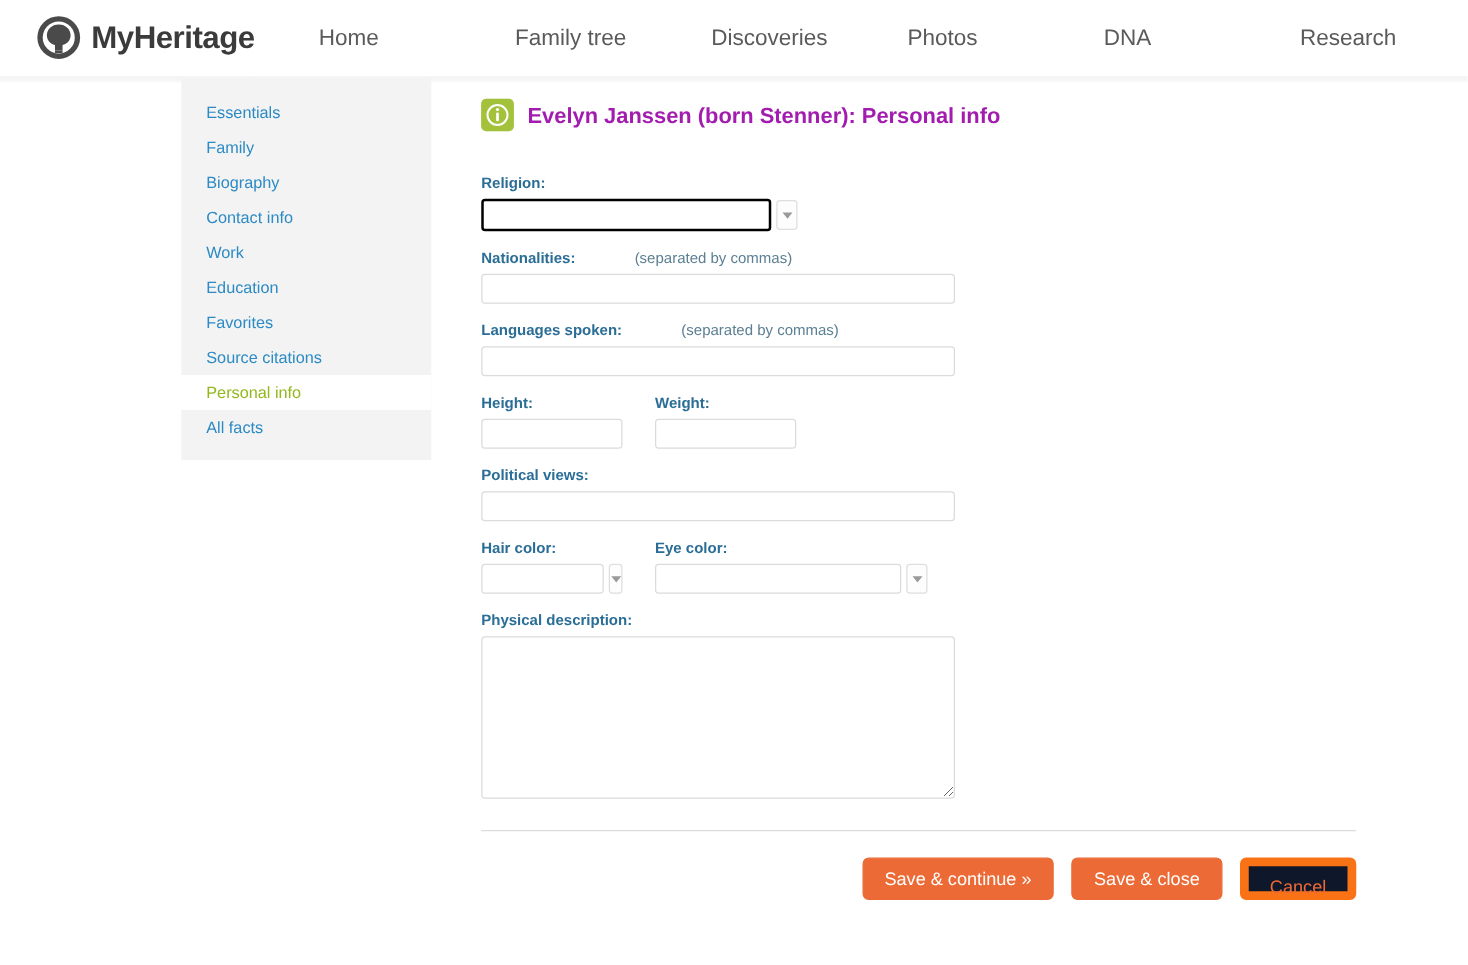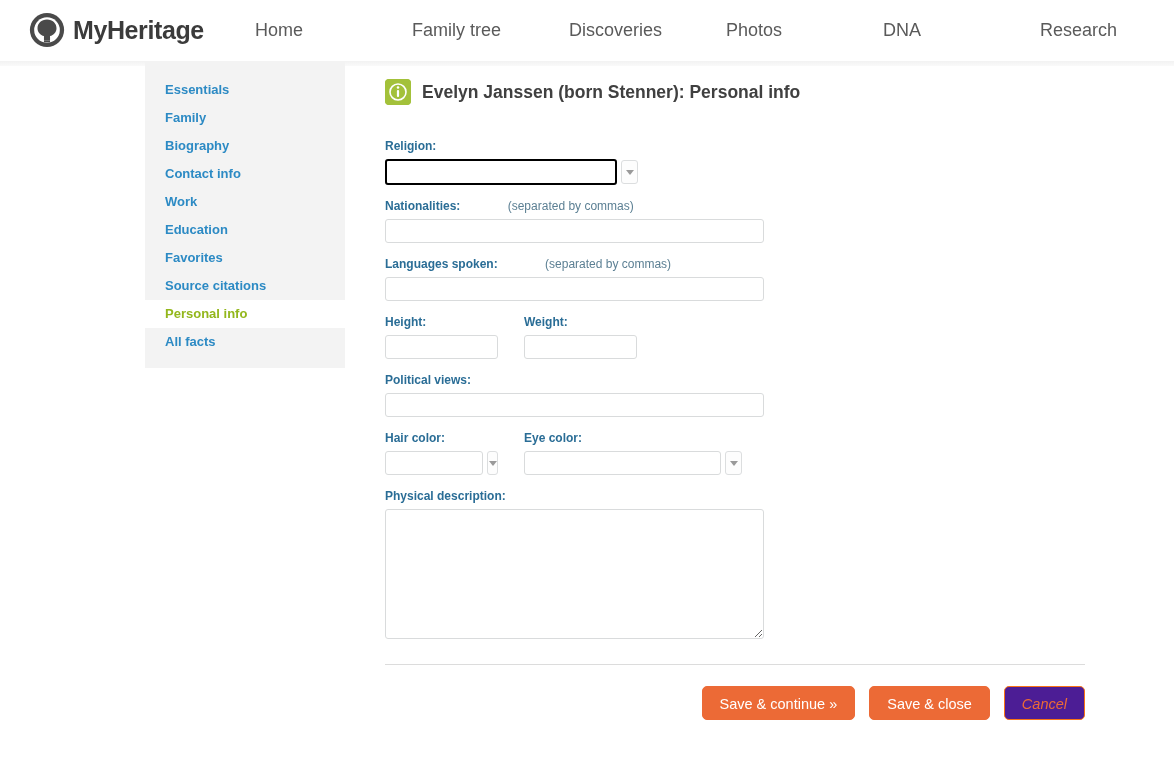--- a/index.html
+++ b/index.html
@@ -68,21 +68,21 @@
   .sidebar {
     position: absolute;
     left: 145px; top: 62px;
     width: 200px;
     background: #f3f3f3;
     padding: 14px 0 12px 0;
     box-sizing: border-box;
   }
   .sidebar-item {
     font-size: 13px;
-    font-weight: bold;
+    font-weight: normal;
     color: #2c8ac4;
     padding: 7px 0 7px 20px;
     cursor: pointer;
     line-height: 14px;
     white-space: nowrap;
   }
   .sidebar-item.active {
     background: #ffffff;
     color: #93b71c;
     cursor: default;
@@ -103,21 +103,21 @@
   .info-icon {
     width: 26px; height: 26px;
     background: #a3c13a;
     border-radius: 4px;
     display: block;
     flex: none;
   }
   .page-title {
     font-size: 17.5px;
     font-weight: bold;
-    color: #404040;
+    color: #a21caf;
     line-height: 20px;
   }
 
   .field-group { margin-bottom: 14px; }
   .field-label {
     font-size: 12px;
     font-weight: bold;
     color: #2a6d96;
     margin-bottom: 6px;
     line-height: 14px;
@@ -227,24 +227,23 @@
     white-space: nowrap;
     box-sizing: border-box;
     border: 1px solid transparent;
   }
   .btn-primary {
     background: #ec6a36;
     color: #ffffff;
     border-color: #ec6a36;
   }
   .btn-secondary {
-    background: #4c1d95;
+    background: #0f172a;
     color: #ec6a36;
-    border: 1px solid #f97316;
-    font-style: italic;
+    border: 7px solid #f97316;
   }
 </style>
 </head>
 <body>
 
 <div class="site-header">
   <div class="logo-wrap">
     <svg class="logo-mark" viewBox="0 0 40 40">
       <circle cx="20" cy="20" r="18" fill="#4a4a4a"></circle>
       <circle cx="20" cy="20" r="13.5" fill="#ffffff"></circle>

